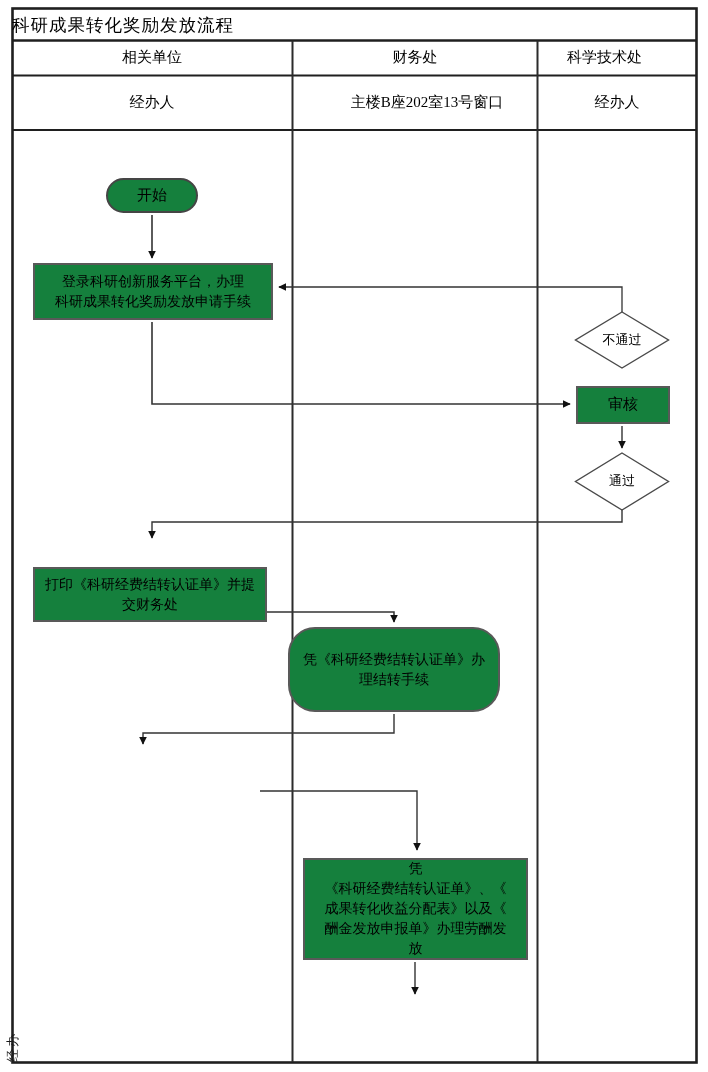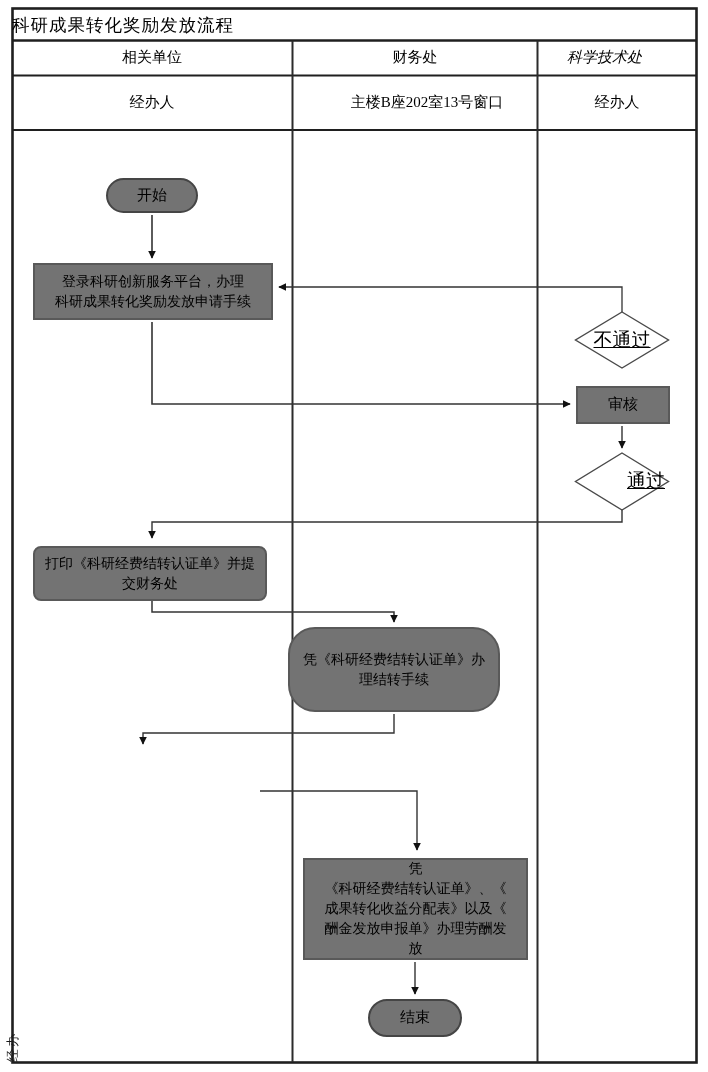--- a/index.html
+++ b/index.html
@@ -5,28 +5,28 @@
   html,body{margin:0;padding:0;background:#fff;}
   .page{
     position:relative;width:708px;height:1072px;background:#fff;
     font-family:"Liberation Serif","DejaVu Serif",serif;color:#000;overflow:hidden;
   }
   svg.layer{position:absolute;left:0;top:0;z-index:1;}
   .txt{position:absolute;z-index:3;text-align:left;white-space:pre-line;}
   .page-title{left:12px;top:13px;width:684px;font-size:17.5px;letter-spacing:1px;}
   .cell{display:flex;align-items:center;justify-content:center;font-size:15px;}
   .node{
-    position:absolute;z-index:2;background:#737373;border:2px solid #595959;
+    position:absolute;z-index:2;background:#15803d;border:2px solid #595959;
     display:flex;align-items:center;justify-content:center;text-align:center;
     font-size:14px;line-height:1.42;white-space:pre-line;
   }
   .oval{border:2px solid #454545;border-radius:19px;font-size:15px;}
   .diamond-label{
     position:absolute;z-index:3;display:flex;align-items:center;justify-content:center;
-    font-size:19px;background:transparent;border:none;text-decoration:underline;
+    font-size:13px;background:transparent;border:none;
   }
   .watermark{
     position:absolute;z-index:4;left:-9px;top:1039px;width:42px;height:16px;
     font-size:13px;transform:rotate(-90deg);transform-origin:center;
     text-align:center;letter-spacing:2px;color:#1a1a1a;
   }
 </style>
 </head>
 <body>
 
@@ -57,47 +57,46 @@
     <polyline points="415,962 415,994" fill="none" stroke="#333" stroke-width="1.4" marker-end="url(#arr)"></polyline>
 
     <polygon points="622,312 668.5,340 622,368 575.5,340" fill="#fff" stroke="#4a4a4a" stroke-width="1.4"></polygon>
     <polygon points="622,453 668.5,481.5 622,510 575.5,481.5" fill="#fff" stroke="#4a4a4a" stroke-width="1.4"></polygon>
   </svg>
 
   <div class="txt page-title">科研成果转化奖励发放流程</div>
 
   <div class="txt cell" style="left:294px;top:41px;width:242px;height:33px;">财务处</div>
   <div class="txt cell" style="left:13px;top:41px;width:278px;height:33px;">相关单位</div>
-  <div class="txt cell" style="left:539px;top:41px;width:131px;height:33px;font-style:italic;">科学技术处</div>
+  <div class="txt cell" style="left:539px;top:41px;width:131px;height:33px;">科学技术处</div>
 
   <div class="txt cell" style="left:13px;top:77px;width:278px;height:51px;">经办人</div>
   <div class="txt cell" style="left:294px;top:77px;width:266px;height:51px;">主楼B座202室13号窗口</div>
   <div class="txt cell" style="left:539px;top:77px;width:156px;height:51px;">经办人</div>
 
   <div class="node oval" style="left:106px;top:178px;width:88px;height:31px;">开始</div>
 
   <div class="node" style="left:33px;top:263px;width:236px;height:53px;">登录科研创新服务平台，办理
 科研成果转化奖励发放申请手续</div>
 
   <div class="diamond-label" style="left:576px;top:313px;width:92px;height:54px;">不通过</div>
 
   <div class="node" style="left:576px;top:386px;width:90px;height:34px;font-size:15px;">审核</div>
 
-  <div class="diamond-label" style="left:600px;top:454px;width:92px;height:54px;">通过</div>
+  <div class="diamond-label" style="left:576px;top:454px;width:92px;height:54px;">通过</div>
 
-  <div class="node" style="left:33px;top:546px;width:230px;height:51px;border-radius:8px;">打印《科研经费结转认证单》并提
+  <div class="node" style="left:33px;top:567px;width:230px;height:51px;">打印《科研经费结转认证单》并提
 交财务处</div>
 
   <div class="node" style="left:288px;top:627px;width:208px;height:81px;border-radius:27px;">凭《科研经费结转认证单》办
 理结转手续</div>
 
 
   <div class="node" style="left:303px;top:858px;width:221px;height:98px;">凭
 《科研经费结转认证单》、《
 成果转化收益分配表》以及《
 酬金发放申报单》办理劳酬发
 放</div>
 
-  <div class="node oval" style="left:368px;top:999px;width:90px;height:34px;">结束</div>
 
   <div class="watermark">经办</div>
 
 </div>
 
 </body></html>

